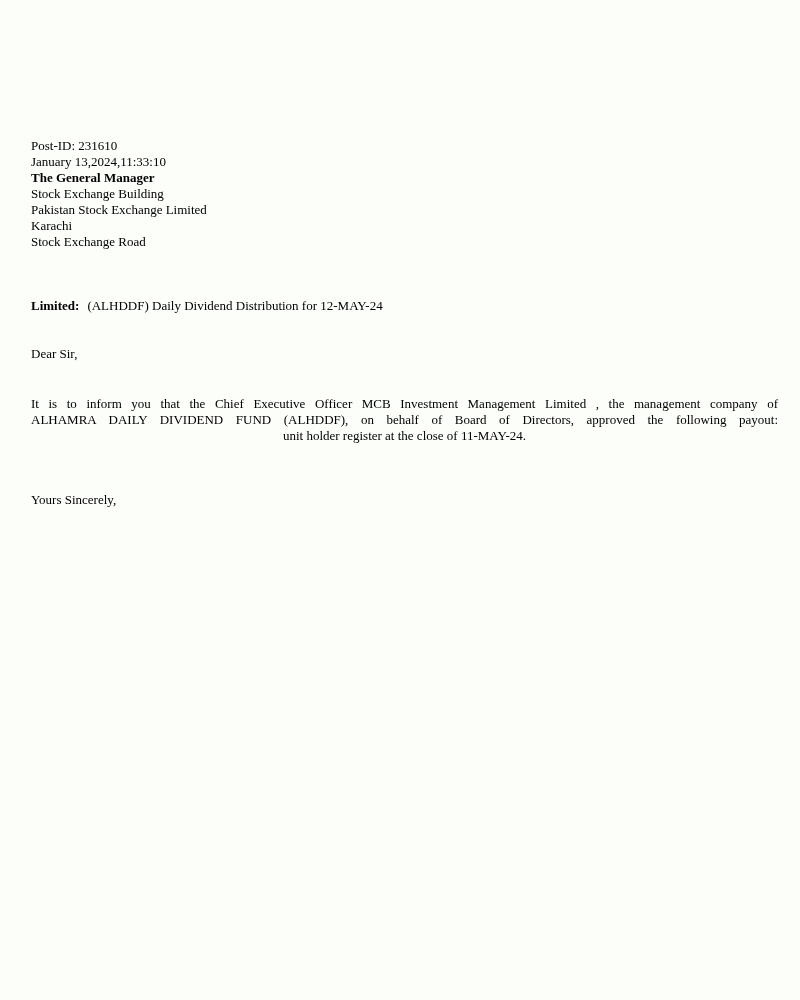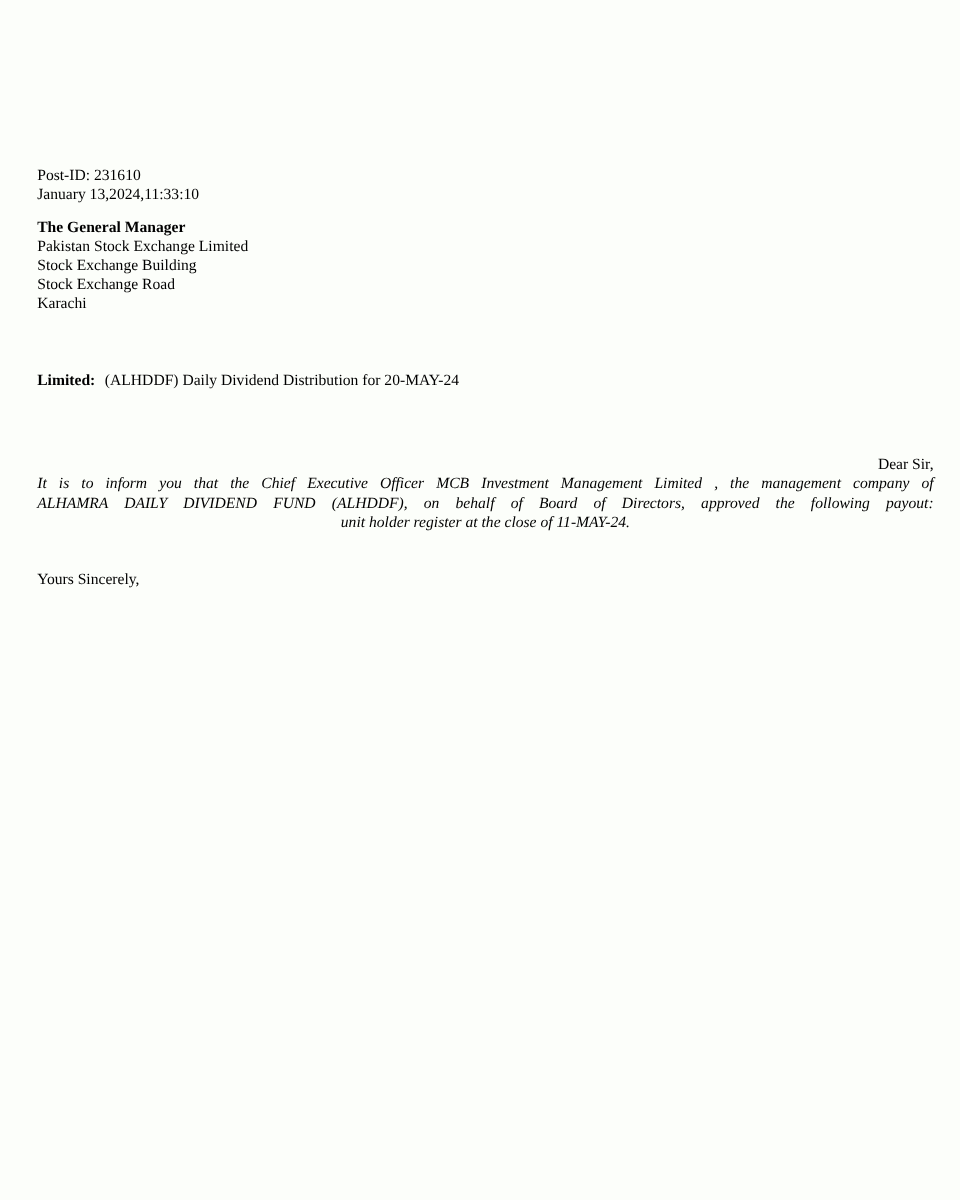--- a/index.html
+++ b/index.html
@@ -16,25 +16,25 @@
     line-height: 16px;
     overflow: hidden;
   }
   .doc {
     padding: 138px 22px 0 31px;
     box-sizing: border-box;
     width: 800px;
     height: 1000px;
   }
   .meta-block { margin: 0; }
-  .address-block { margin-top: 11px; }
+  .address-block { margin-top: 0; }
   .subject-line { margin-top: 48px; }
-  .salutation { margin-top: 54px; text-align: right; }
-  .body-paragraph { max-width: 747px; font-style: italic; }
-  .closing { margin-top: 32px; }
+  .salutation { margin-top: 32px; }
+  .body-paragraph { margin-top: 34px; max-width: 747px; }
+  .closing { margin-top: 48px; }
   .bold { font-weight: bold; }
   .subject-label { margin-right: 8px; }
   .jline {
     text-align: justify;
     text-align-last: justify;
   }
   .lline {
     text-align: center;
   }
 </style>
@@ -43,28 +43,28 @@
 
 <div class="doc">
 
   <div class="meta-block">
     <div>Post-ID: 231610</div>
     <div>January 13,2024,11:33:10</div>
   </div>
 
   <div class="address-block">
     <div class="bold">The General Manager</div>
+    <div>Stock Exchange Building</div>
     <div>Pakistan Stock Exchange Limited</div>
-    <div>Stock Exchange Building</div>
+    <div>Karachi</div>
     <div>Stock Exchange Road</div>
-    <div>Karachi</div>
   </div>
 
   <div class="subject-line">
-    <span class="bold subject-label">Limited:</span><span>(ALHDDF) Daily Dividend Distribution for 20-MAY-24</span>
+    <span class="bold subject-label">Limited:</span><span>(ALHDDF) Daily Dividend Distribution for 12-MAY-24</span>
   </div>
 
   <div class="salutation">Dear Sir,</div>
 
   <div class="body-paragraph">
     <div class="jline">It is to inform you that the Chief Executive Officer MCB Investment Management Limited , the management company of</div>
     <div class="jline">ALHAMRA DAILY DIVIDEND FUND (ALHDDF), on behalf of Board of Directors, approved the following payout:</div>
     <div class="lline">unit holder register at the close of 11-MAY-24.</div>
   </div>
 

